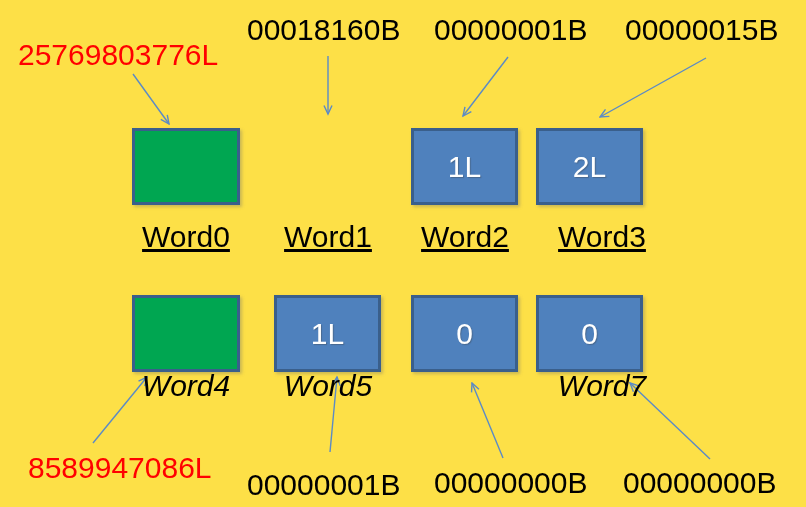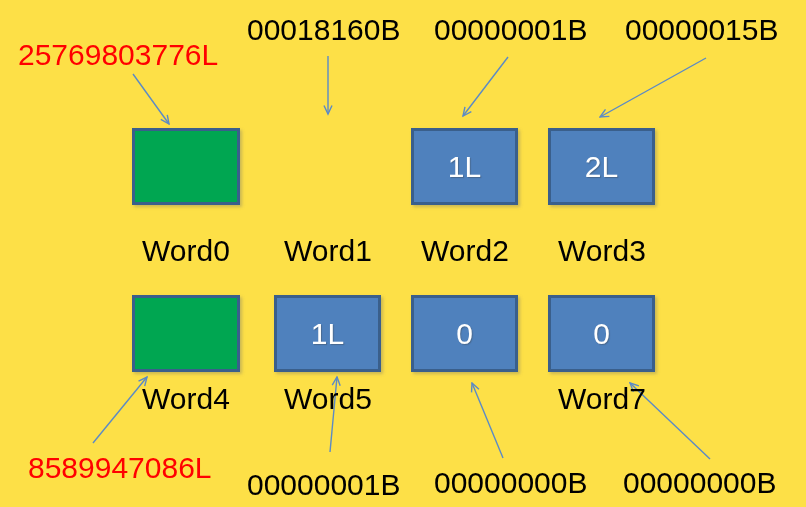--- a/index.html
+++ b/index.html
@@ -27,29 +27,29 @@
     color:#ffffff;
     font-size:30px;line-height:1;
     text-shadow:1px 1px 1px rgba(60,60,60,0.35);
   }
 
   .row1{top:128px;}
   .row2{top:295px;}
   .col0{left:132px;}
   .col1{left:274px;}
   .col2{left:411px;}
-  .col3{left:548px;}
+  .col3{left:536px;}
 
   .wordlabel{
     position:absolute;
     width:140px;text-align:center;
     font-size:30px;line-height:1;color:#000000;
   }
-  .lblrow1{top:236px;}
-  .lblrow2{top:384px;}
+  .lblrow1{top:222px;text-decoration:underline;}
+  .lblrow2{top:371px;font-style:italic;}
   .lblcol0{left:116px;}
   .lblcol1{left:258px;}
   .lblcol2{left:395px;}
   .lblcol3{left:532px;}
 
   .annotation{
     position:absolute;
     font-size:30px;line-height:1;
     white-space:nowrap;
   }

